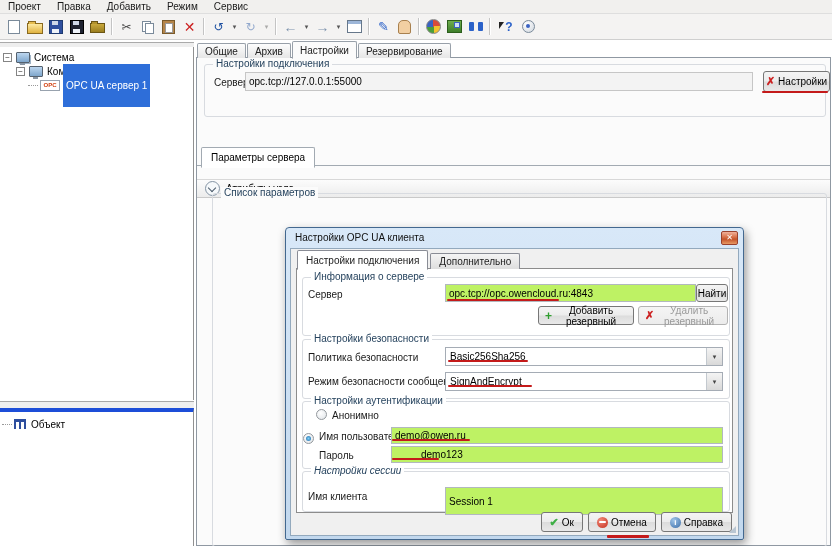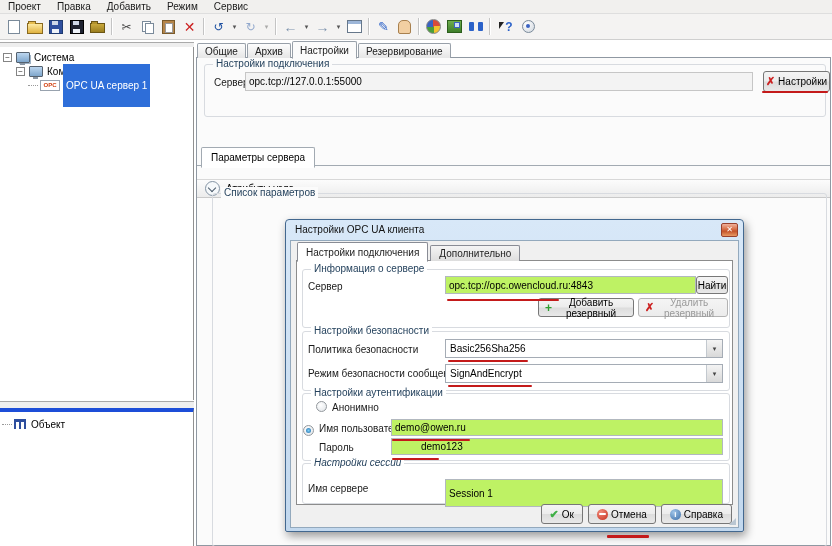--- a/index.html
+++ b/index.html
@@ -78,21 +78,21 @@
     border-radius:3px;background:linear-gradient(#f4f4f4,#ececec 48%,#dcdcdc 52%,#e9e9e9);font-size:10px;box-sizing:border-box;cursor:default;}
   .wbtn.disabled{color:#9a9a9a;border-color:#b3b3b3;background:linear-gradient(#f4f4f4,#ececec);}
   .attrband{position:absolute;left:0;top:121px;width:633px;height:19px;background:linear-gradient(#fcfcfc,#ececec);
     border-top:1px solid #d8d8d8;border-bottom:1px solid #c9c9c9;display:flex;align-items:center;padding-left:8px;box-sizing:border-box;}
   .chev{width:13px;height:13px;border-radius:50%;border:1px solid #8494a4;background:#f6f9fb;position:relative;margin-right:6px;flex:0 0 auto;}
   .chev::after{content:"";position:absolute;left:3px;top:2.5px;width:5px;height:5px;border-right:1.5px solid #4a5a6a;border-bottom:1.5px solid #4a5a6a;transform:rotate(45deg);}
   .ptab{position:absolute;left:4px;top:89px;height:19px;padding:0 9px;display:inline-flex;align-items:center;background:#fff;
     border:1px solid #a2aab2;border-bottom:1px solid #fff;border-radius:2px 2px 0 0;z-index:2;}
   .ptabline{position:absolute;left:0;top:107px;width:633px;height:0;border-top:1px solid #a2aab2;}
   
-  .dialog{position:absolute;left:285px;top:219px;width:459px;height:313px;z-index:10;
+  .dialog{position:absolute;left:285px;top:227px;width:459px;height:313px;z-index:10;
     background:linear-gradient(#d8e8f8,#c2d8ee);border:1px solid #43688f;border-radius:4px 4px 2px 2px;
     box-shadow:2px 4px 10px rgba(0,0,0,.4);box-sizing:border-box;}
   .dlg-title{position:absolute;left:9px;top:4px;color:#111;}
   .dlg-close{position:absolute;right:5px;top:3px;width:17px;height:14px;border:1px solid #99412e;border-radius:2px;
     background:linear-gradient(#f0b19b,#d9744e 40%,#c4532a 60%,#e89a64);color:#fff;font-size:8px;line-height:12px;
     text-align:center;font-weight:bold;box-sizing:border-box;}
   .dlg-body{position:absolute;left:4px;top:20px;width:449px;height:288px;background:#f0f0f0;border:1px solid #93a9bd;box-sizing:border-box;}
   .dlg-tabs{position:absolute;left:6px;top:1px;display:flex;align-items:flex-end;height:19px;z-index:3;}
   .dtab{height:15px;padding:0 8px;display:inline-flex;align-items:center;border:1px solid #898c95;border-bottom:none;
     background:linear-gradient(#f4f4f4,#dedede);border-radius:2px 2px 0 0;margin-right:2px;color:#222;}
@@ -318,21 +318,21 @@
         <span class="flabel" style="left:35px;top:141px;">Анонимно</span>
         <span class="radio checked" style="left:6px;top:164px;"></span>
         <span class="flabel" style="left:22px;top:162px;">Имя пользователя</span>
         <input class="tin" style="left: 94px; top: 158px; width: 332px; height: 17px;" value="demo@owen.ru">
         <span class="flabel" style="left:22px;top:181px;">Пароль</span>
         <input class="tin" style="left: 94px; top: 177px; width: 332px; height: 17px; padding-left: 29px;" value="demo123">
 
         <div class="gb" style="left:5px;top:202px;width:426px;height:39px;font-style:italic;">
           <span class="gb-label onwhite">Настройки сессии</span>
         </div>
-        <span class="flabel" style="left:11px;top:222px;">Имя сервере</span>
+        <span class="flabel" style="left:11px;top:222px;">Имя клиента</span>
         <input class="tin" style="left: 148px; top: 218px; width: 278px; height: 28px;" value="Session 1">
       </div>
 
       <div class="dlg-buttons">
         <button class="wbtn dbtn">
           <span class="ic-ok">✔</span>
           <span>Ок</span>
         </button>
         <button class="wbtn dbtn">
           <span class="ic-cancel"></span>

